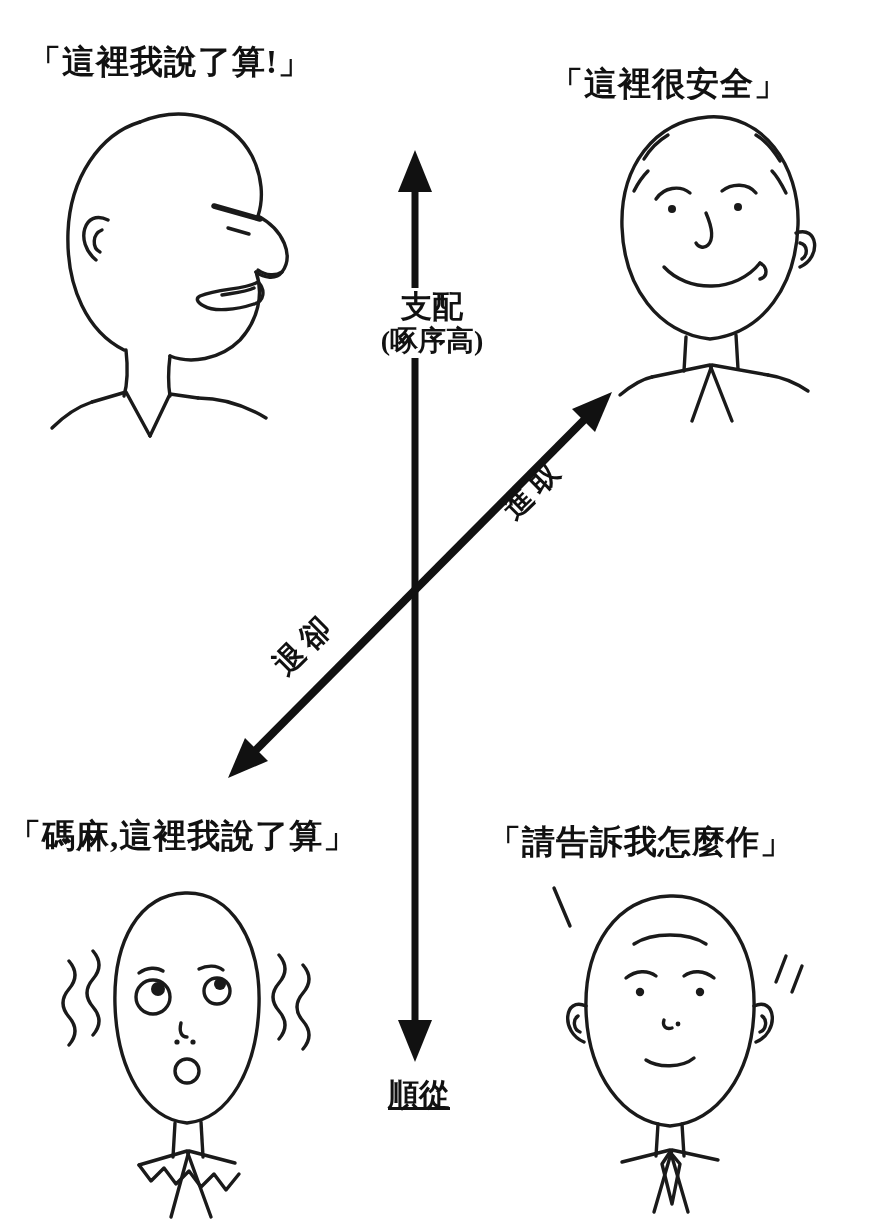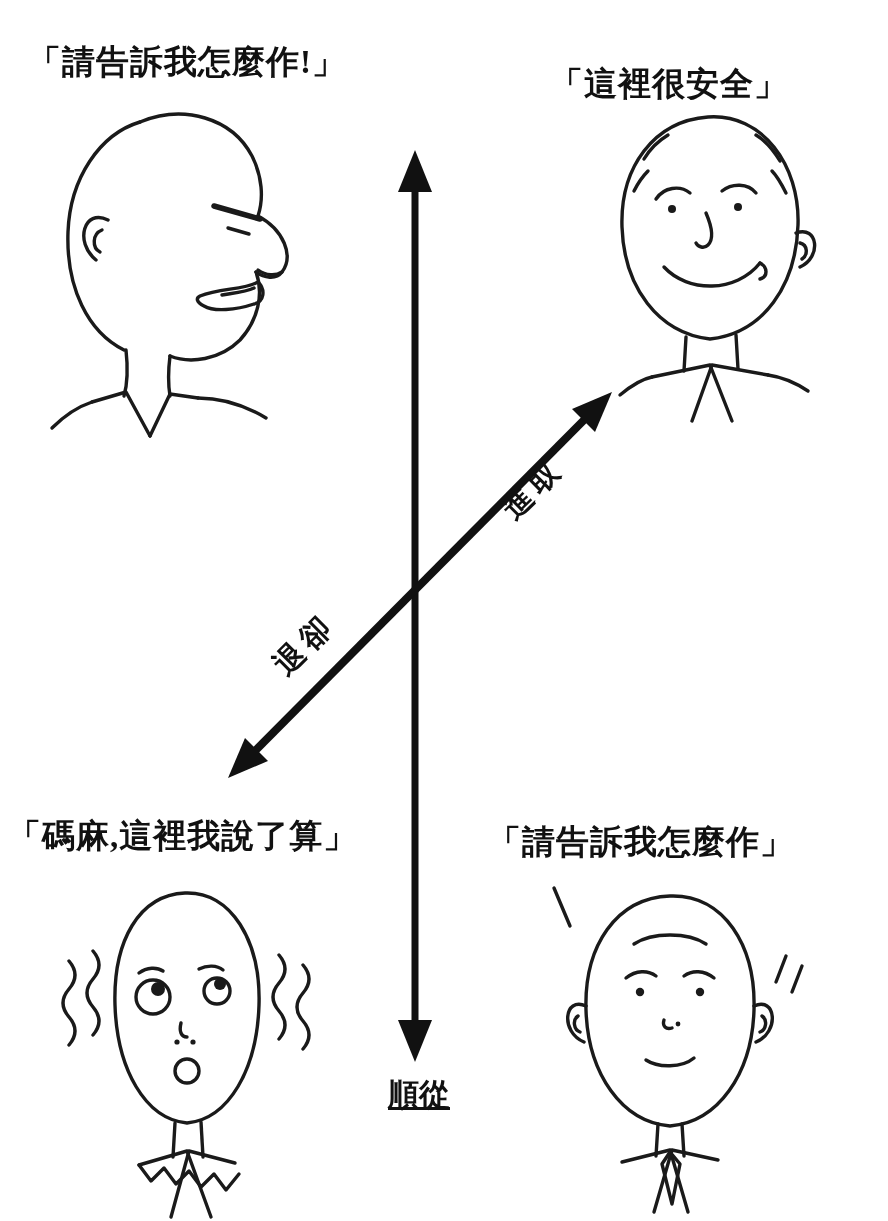--- a/index.html
+++ b/index.html
@@ -26,40 +26,44 @@
   }
   .face .fill{fill:#1a1a1a;stroke:none;}
   .arrows line{stroke:#111;}
   .arrows polygon{fill:#111;stroke:none;}
 </style>
 </head>
 <body>
 
 <div id="canvas">
 
-  <div class="abs quote" style="left:28px;top:40px;">「請告訴我怎麼作!」</div>
+  <div class="abs quote" style="left:28px;top:40px;">「這裡我說了算!」</div>
   <div class="abs quote" style="left:550px;top:62px;">「這裡很安全」</div>
   <div class="abs quote" style="left:8px;top:814px;">「碼麻,這裡我說了算」</div>
   <div class="abs quote" style="left:488px;top:820px;">「請告訴我怎麼作」</div>
 
   <svg class="abs arrows" style="left:0;top:0;" width="888" height="1221" viewBox="0 0 888 1221">
 
     <g>
       <line x1="415" y1="188" x2="415" y2="1024" stroke-width="7"></line>
       <polygon points="415,150 398,192 432,192"></polygon>
       <polygon points="415,1062 398,1020 432,1020"></polygon>
     </g>
 
     <g>
       <line x1="254" y1="752" x2="586" y2="418" stroke-width="8"></line>
       <polygon points="612,392 595,432 572,409"></polygon>
       <polygon points="228,778 268,761 245,738"></polygon>
     </g>
   </svg>
 
+  <div class="abs axis-label" style="left:347px;top:288px;width:162px;">
+    <span class="main">支配</span>
+    <span class="sub">(啄序高)</span>
+  </div>
   <div class="abs axis-label" style="left:334px;top:1076px;width:162px;text-decoration:underline;">
     <span class="main">順從</span>
   </div>
   <div class="abs diag-label" style="left:478px;top:468px;">進取</div>
   <div class="abs diag-label" style="left:250px;top:624px;">退卻</div>
 
   <svg class="abs face" style="left:22px;top:92px;" width="310" height="350" viewBox="0 0 310 350">
     <path d="M118,30 C78,42 48,86 46,140 C44,196 66,240 102,258"></path>
     <path d="M118,30 C162,12 210,26 230,64 C240,84 242,106 236,124"></path>
     <path d="M86,128 C62,116 52,150 74,168"></path>

